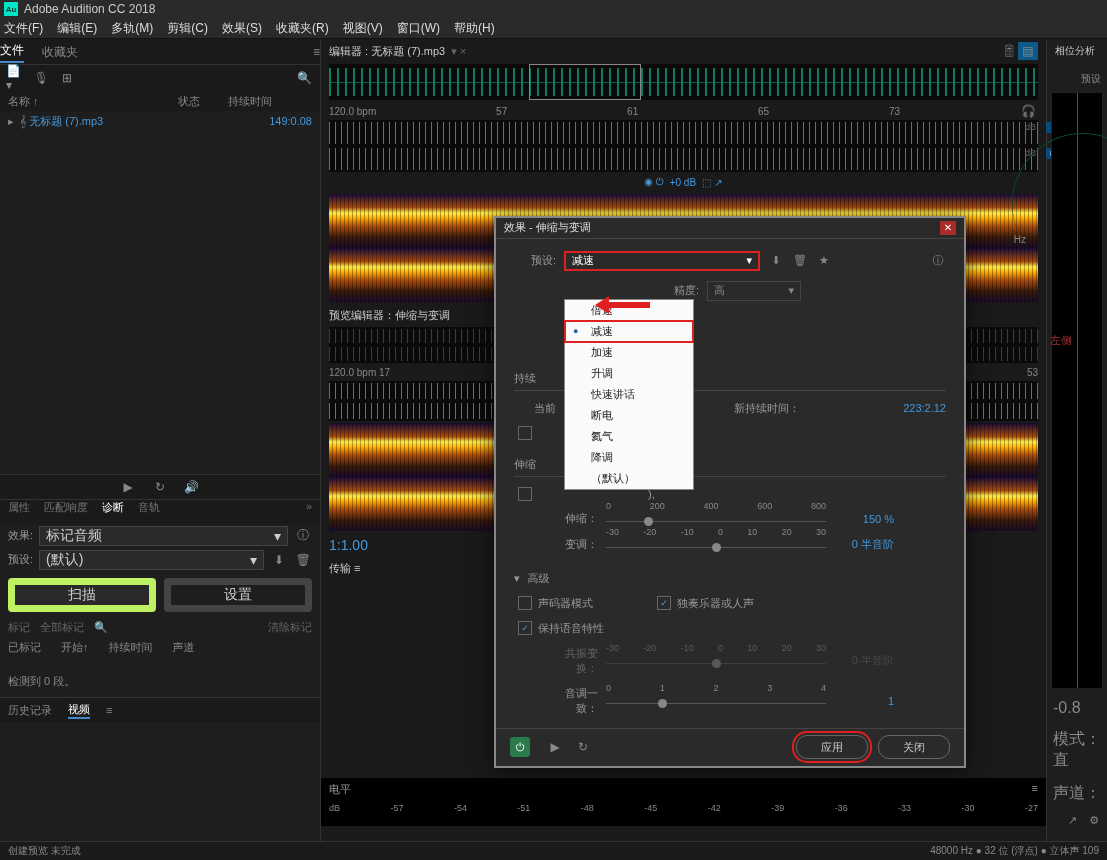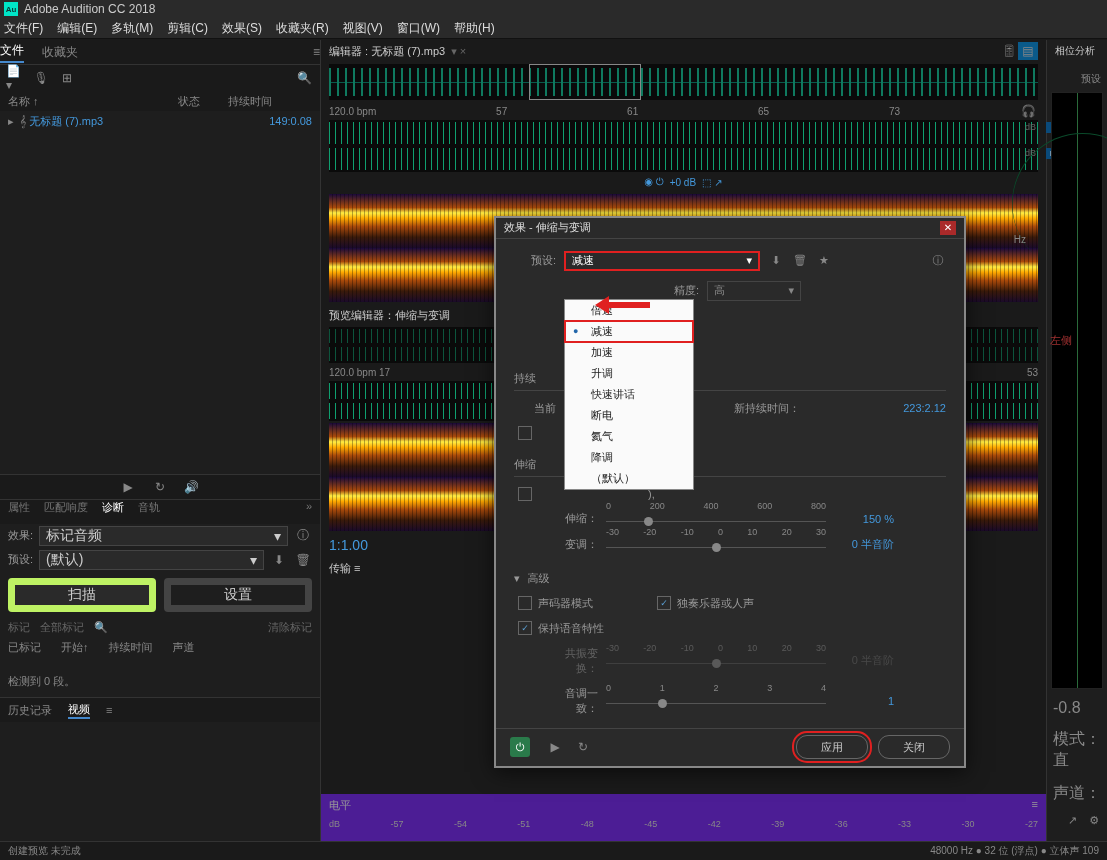--- a/index.html
+++ b/index.html
@@ -51,21 +51,21 @@
 .db-label{position:absolute;right:2px;top:2px;color:#666;font-size:9px}
 .lr-box{position:absolute;right:-22px;width:14px;height:11px;background:#0a4a7a;color:#fff;font-size:8px;display:flex;align-items:center;justify-content:center}
 .vol-row{height:20px;margin:0 8px;position:relative;background:#1a1a1a;display:flex;align-items:center;justify-content:center;gap:6px;color:#4499dd;font-size:10px}
 .spectro-wrap{margin:2px 8px}
 .spectro{height:54px;background:linear-gradient(to top,#1a0a2a,#3a1a0a 20%,#aa4a0a 40%,#ffaa00 55%,#ffee44 65%,#aa4a0a 75%,#1a0a3a);background-size:100% 100%;position:relative}
 .spectro::after{content:'';position:absolute;inset:0;background:repeating-linear-gradient(90deg,transparent 0 3px,rgba(0,0,0,.3) 3px 4px)}
 .hz-label{position:absolute;right:12px;color:#888;font-size:10px}
 .preview-sec{margin:4px 8px;color:#ccc;font-size:11px}
 .ratio-text{color:#4499dd;font-size:14px;padding:4px 8px}
 .sec-label{padding:4px 8px;color:#ccc;font-size:11px}
-.level-sec{position:absolute;bottom:0;left:0;right:0;height:40px;background:#4c1d95;padding:4px 8px}
+.level-sec{position:absolute;bottom:16px;left:0;right:0;height:40px;background:#000000;padding:4px 8px}
 .db-ruler{display:flex;justify-content:space-between;color:#888;font-size:9px;margin-top:6px}
 .right-col{width:60px;background:#1e1e1e;display:flex;flex-direction:column}
 .right-header{height:22px;padding:4px 8px;color:#ccc;font-size:10px;text-align:left}
 .phase-canvas{flex:1;background:#000;position:relative;margin:4px;border:1px solid #222}
 .phase-arc{position:absolute;top:40px;left:-40px;width:140px;height:140px;border:1px solid #0a4a2a;border-radius:50%;border-bottom:none;border-right:none;transform:rotate(45deg)}
 .phase-line{position:absolute;top:0;left:50%;width:1px;height:100%;background:#2a6a3a}
 .red-text{position:absolute;color:#a03030;font-size:11px;left:-2px;top:240px}
 .right-footer{padding:6px;color:#888;font-size:16px}
 .right-icons{height:24px;display:flex;justify-content:flex-end;gap:12px;padding:4px 8px;color:#888}
 .dialog{position:absolute;left:494px;top:216px;width:468px;height:548px;background:#2a2a2a;border:2px solid #888;box-shadow:0 4px 20px rgba(0,0,0,.6);z-index:100;display:flex;flex-direction:column}

